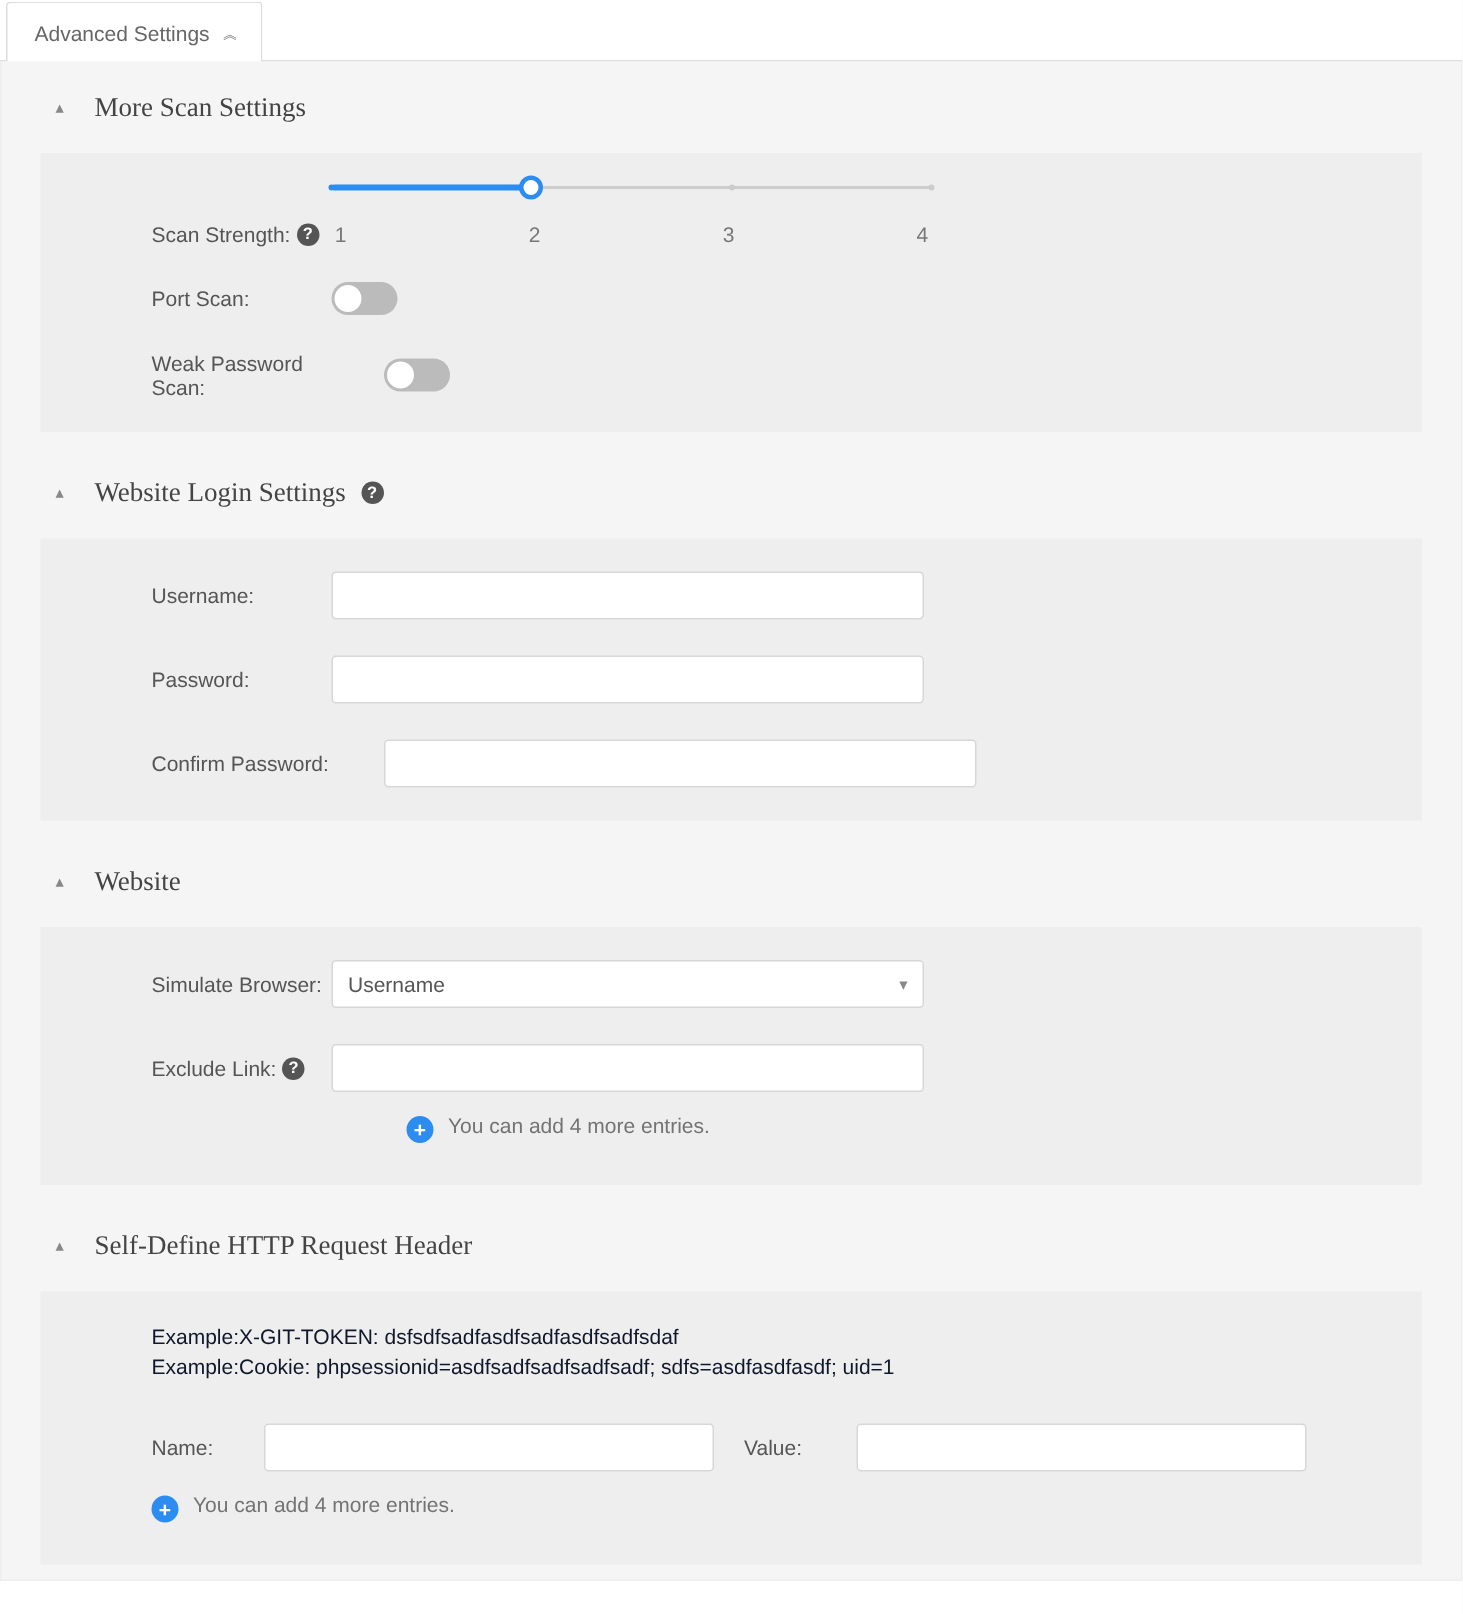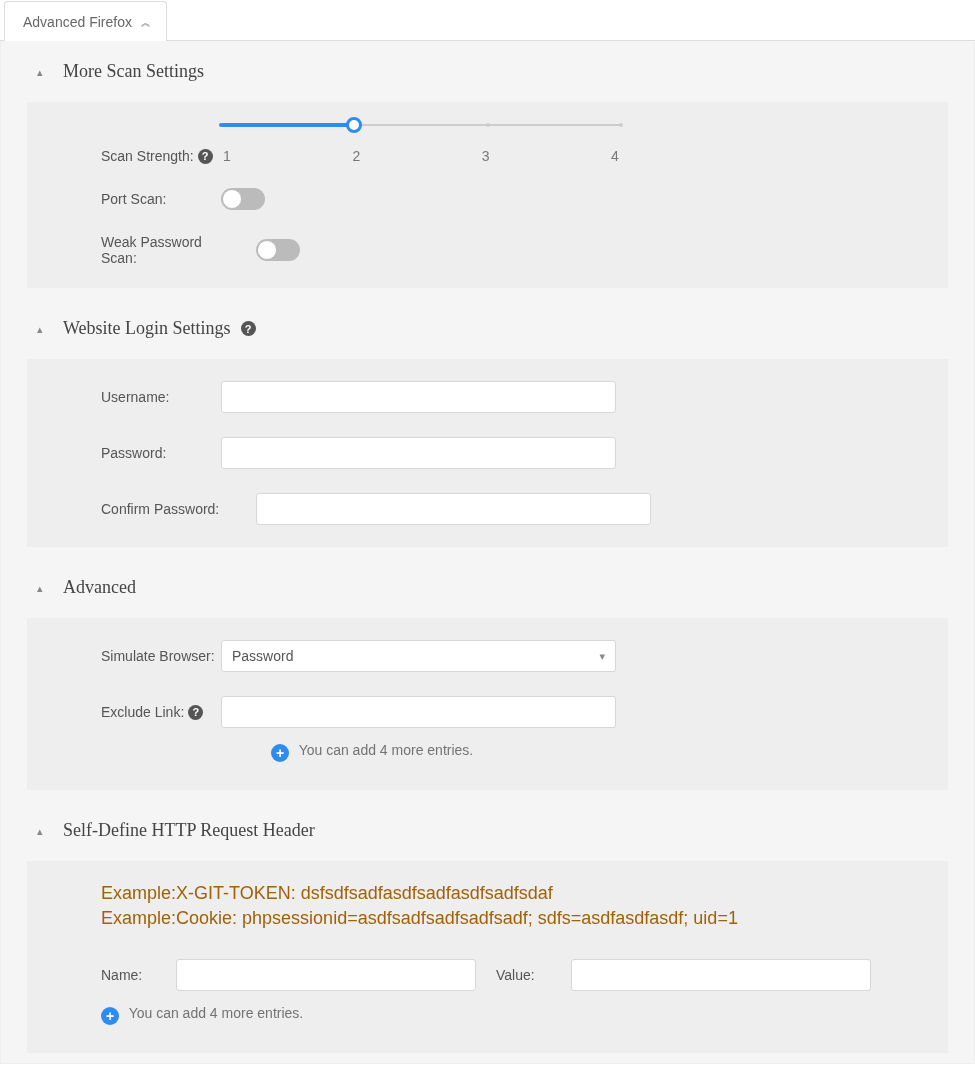--- a/index.html
+++ b/index.html
@@ -219,22 +219,22 @@
     font-weight: bold;
     margin-right: 6px;
     vertical-align: -3px;
   }
   .add-link {
     color: #737373;
     cursor: pointer;
     font-size: 14px;
   }
   .example {
-    color: #a16207;
-    font-size: 18px;
+    color: #0f172a;
+    font-size: 14px;
     margin-bottom: 4px;
     padding-left: 50px;
   }
   .http-form {
     display: flex;
     align-items: center;
     gap: 20px;
     margin-top: 30px;
     padding-left: 50px;
   }
@@ -258,21 +258,21 @@
   }
   .lbl-inline .help-icon { margin-left: 4px; }
 </style>
 </head>
 <body>
 
 <div class="page">
 
   <div class="tab-bar">
     <div class="tab">
-      <span>Advanced Firefox</span>
+      <span>Advanced Settings</span>
       <span class="chev">︽</span>
     </div>
   </div>
 
   <div class="outer-panel">
 
     <div class="section">
       <div class="sec-head">
         <span class="sec-chevron">▴</span>
         <span class="sec-title">More Scan Settings</span>
@@ -351,28 +351,28 @@
           <div class="ctrl">
               <input type="password" class="input" value="" style="">
             </div>
         </div>
       </div>
     </div>
 
     <div class="section">
       <div class="sec-head">
         <span class="sec-chevron">▴</span>
-        <span class="sec-title">Advanced</span>
+        <span class="sec-title">Website</span>
       </div>
       <div class="sec-body">
         <div class="row">
           <div class="lbl">Simulate Browser:</div>
           <div class="ctrl">
             <div class="select">
-              <span>Password</span>
+              <span>Username</span>
               <span class="caret">▾</span>
             </div>
           </div>
         </div>
         <div class="row" style="margin-bottom:0;">
           <div class="lbl lbl-inline">
             <span>Exclude Link:</span>
             <span class="help-icon">?</span>
           </div>
           <div class="ctrl">

